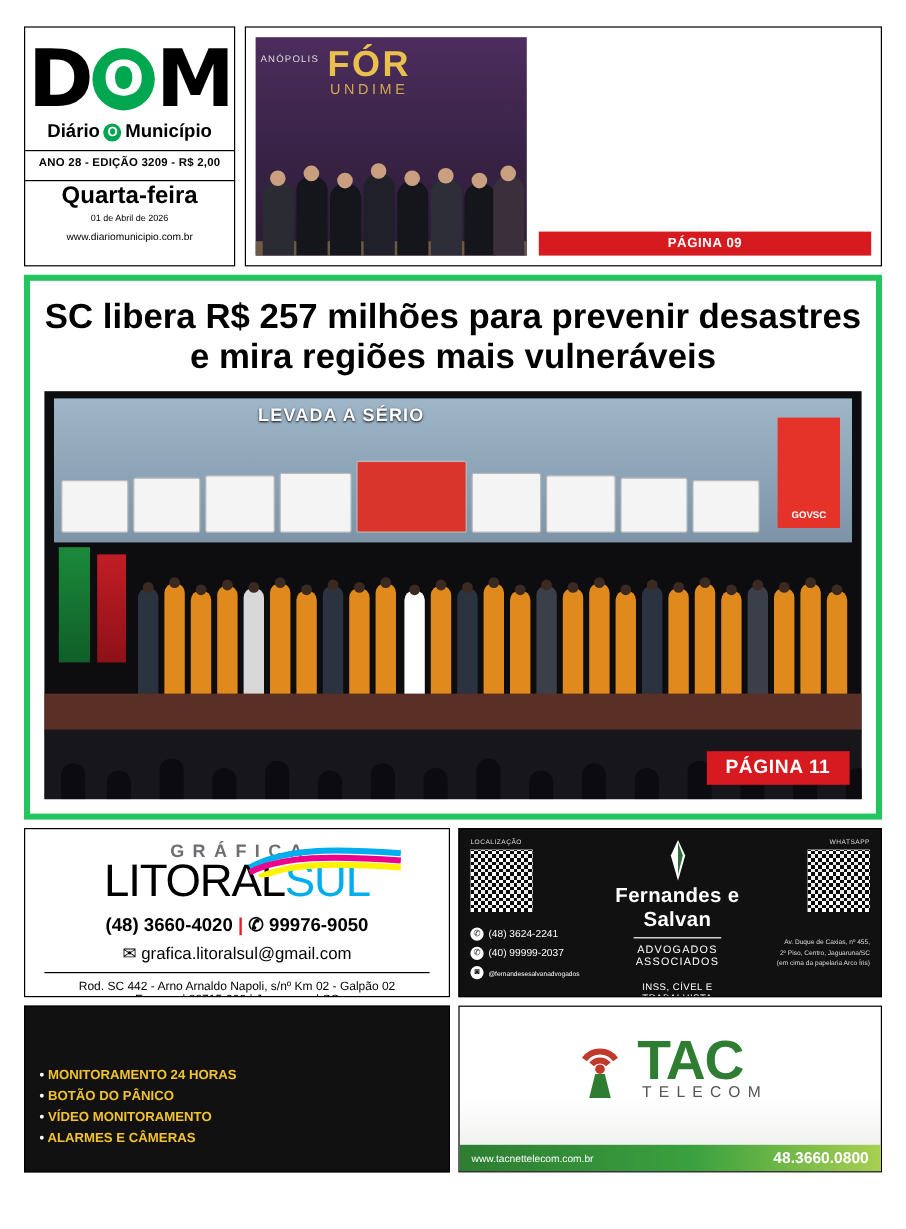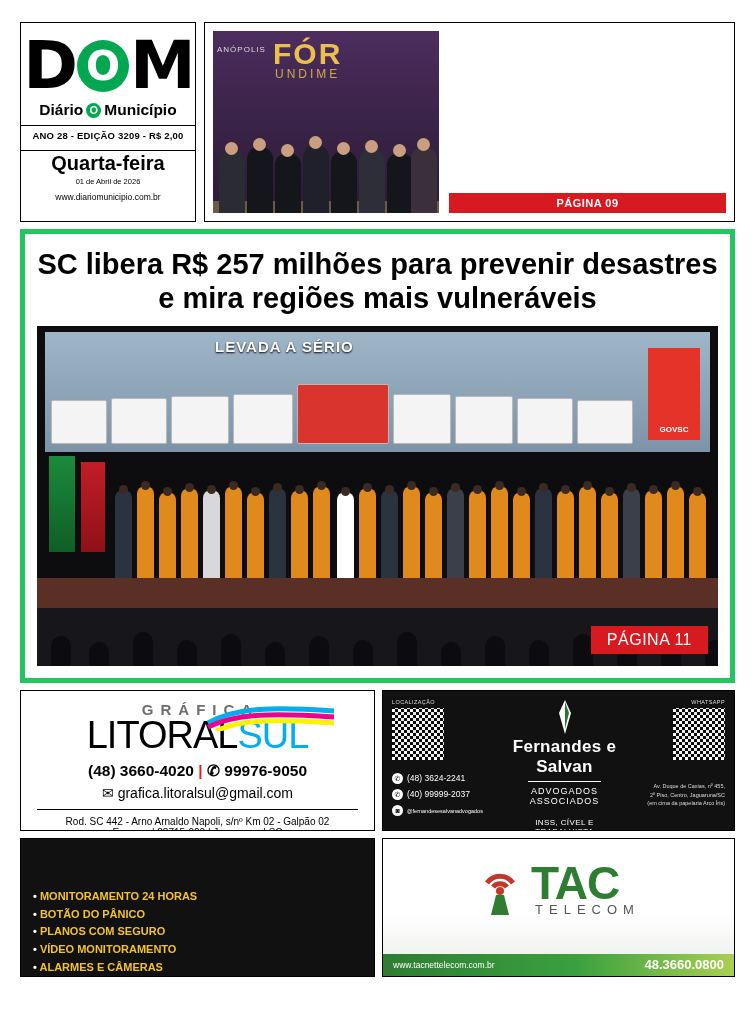--- a/index.html
+++ b/index.html
@@ -281,21 +281,21 @@
     left: 44px; top: 136px;
     width: 24px; height: 90px;
     background: linear-gradient(180deg,#c21d26,#8e1118);
   }
   .pagina-11 {
     position: absolute;
     right: 10px; bottom: 12px;
     background: #d71920;
     color: #fff;
     font-size: 16px;
-    font-weight: normal;
+    font-weight: bold;
     padding: 5px 16px;
     letter-spacing: .5px;
   }
 
   
   .ads {
     margin-top: 7px;
     display: grid;
     grid-template-columns: 355px 1fr;
     grid-template-rows: 141px 139px;
@@ -670,21 +670,20 @@
           <div>(em cima da papelaria Arco Íris)</div>
         </div>
       </div>
     </div>
 
     <div class="ad ad-cp">
       <div style="flex:1">
         <ul class="cp-list">
           <li>MONITORAMENTO 24 HORAS</li>
           <li>BOTÃO DO PÂNICO</li>
-          <li>PLANOS COM SEGURO</li>
           <li>VÍDEO MONITORAMENTO</li>
           <li>ALARMES E CÂMERAS</li>
         </ul>
         <div class="cp-phones">
           <span>✆</span>
           <span>48 3624.2423</span>
           &nbsp;<span>✆</span>
           <span>48 99946.0532</span>
         </div>
 

